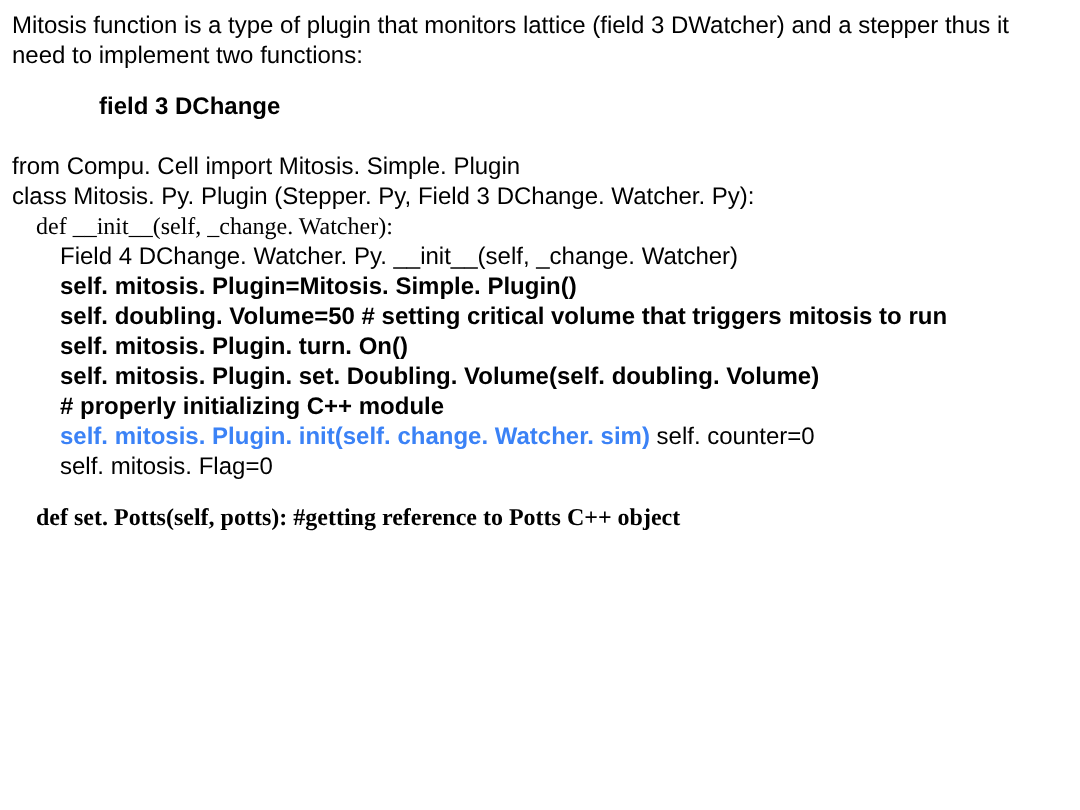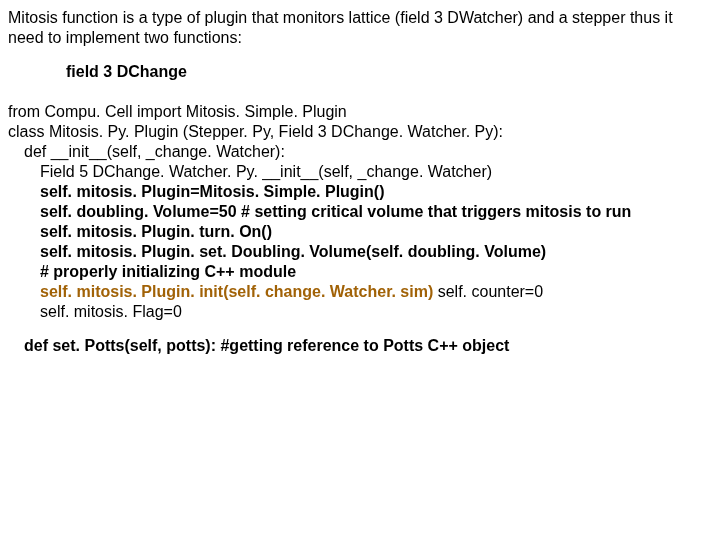--- a/index.html
+++ b/index.html
@@ -9,40 +9,40 @@
     font-size: 16px;
     line-height: 1.25;
     color: #000;
     width: 720px;
     box-sizing: border-box;
   }
   .intro { margin-bottom: 14px; }
   .fnlist { padding-left: 58px; margin-bottom: 20px; }
   .fnitem { font-weight: bold; margin-bottom: 12px; }
   .code1 { padding-left: 0px; }
-  .code2 { padding-left: 16px; }
+  .code2 { padding-left: 16px; font-family: Liberation Serif, serif; }
   .code3 { padding-left: 32px; }
   .bold { font-weight: bold; }
-  .red { color: #a16207; }
+  .red { color: #3b82f6; }
   .gap { margin-top: 14px; }
 </style>
 </head>
 <body>
 
 <div class="intro">Mitosis function is a type of plugin that monitors lattice (field 3 DWatcher) and a stepper thus it need to implement two functions:</div>
 
 <div class="fnlist">
   <div class="fnitem">field 3 DChange</div>
 </div>
 
 <div>
   <div class="code1">from Compu. Cell import Mitosis. Simple. Plugin</div>
   <div class="code1">class Mitosis. Py. Plugin (Stepper. Py, Field 3 DChange. Watcher. Py):</div>
   <div class="code2">def __init__(self, _change. Watcher):</div>
-  <div class="code3">Field 5 DChange. Watcher. Py. __init__(self, _change. Watcher)</div>
+  <div class="code3">Field 4 DChange. Watcher. Py. __init__(self, _change. Watcher)</div>
 
   <div class="code3 bold">self. mitosis. Plugin=Mitosis. Simple. Plugin()</div>
   <div class="code3 bold">self. doubling. Volume=50 # setting critical volume that triggers mitosis to run</div>
   <div class="code3 bold">self. mitosis. Plugin. turn. On()</div>
   <div class="code3 bold">self. mitosis. Plugin. set. Doubling. Volume(self. doubling. Volume)</div>
   <div class="code3 bold"># properly initializing C++ module</div>
   <div class="code3">
     <span class="bold red">self. mitosis. Plugin. init(self. change. Watcher. sim)</span><span> self. counter=0</span>
   </div>
   <div class="code3">self. mitosis. Flag=0</div>

